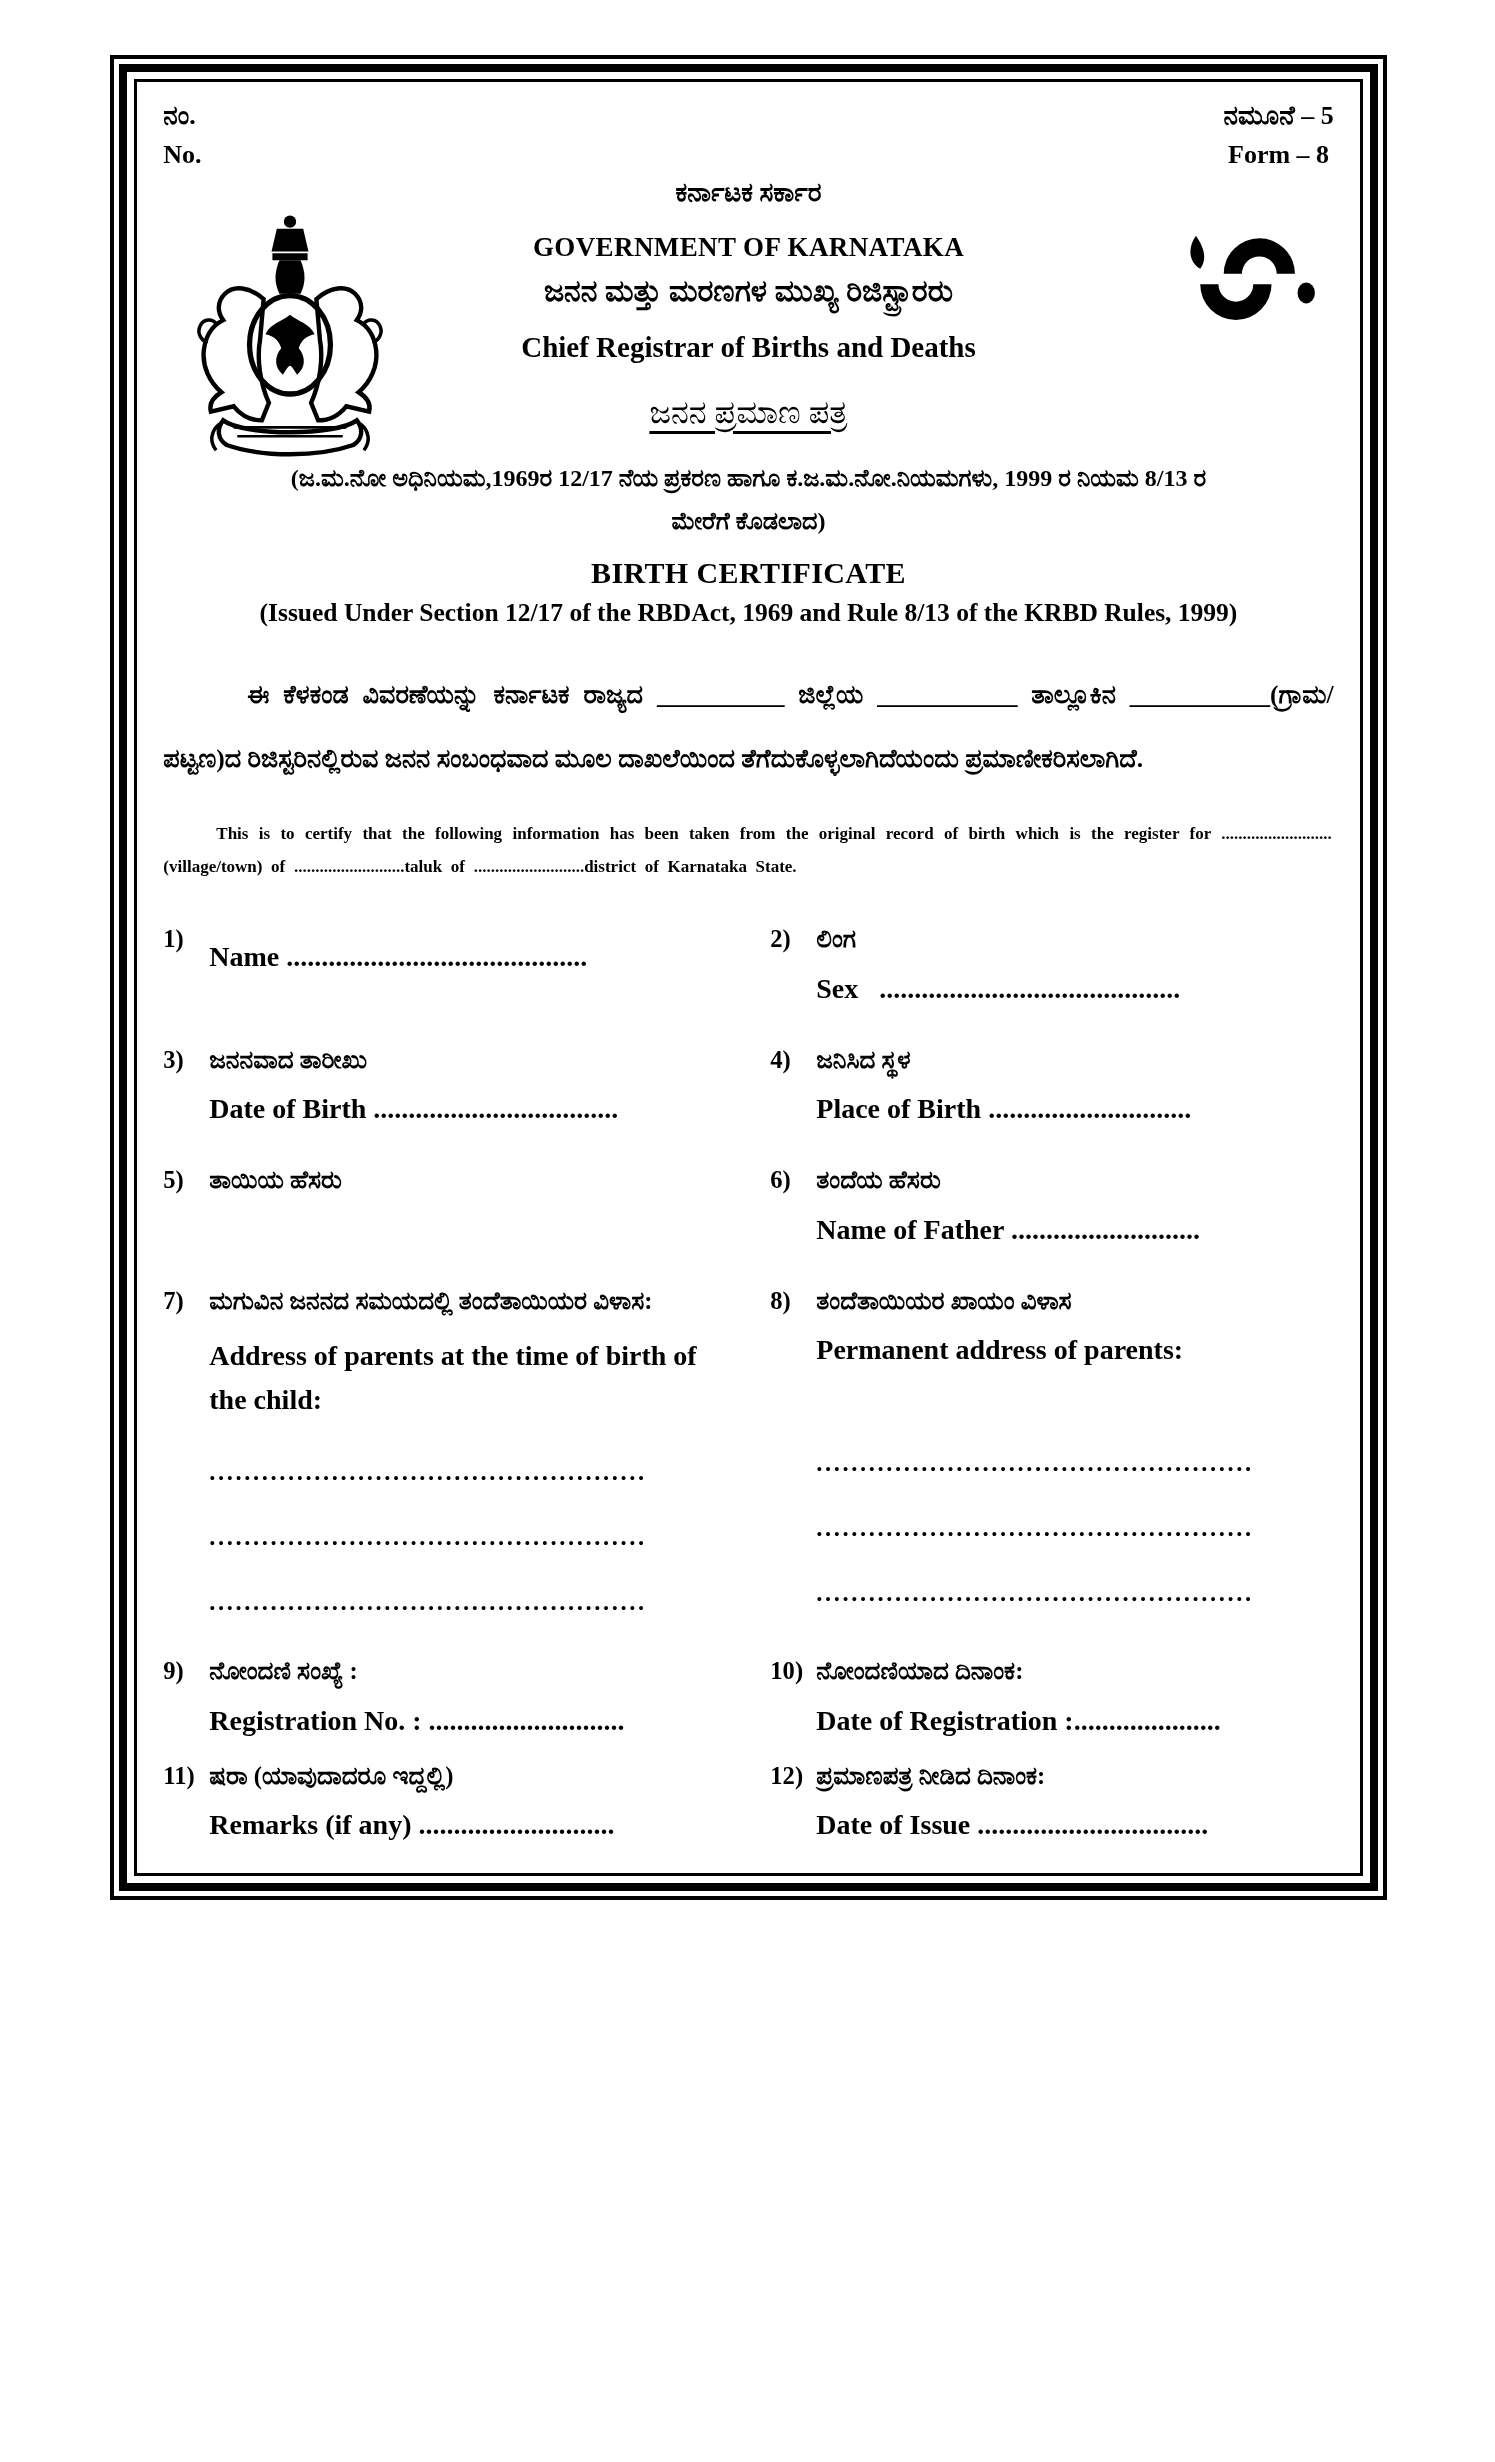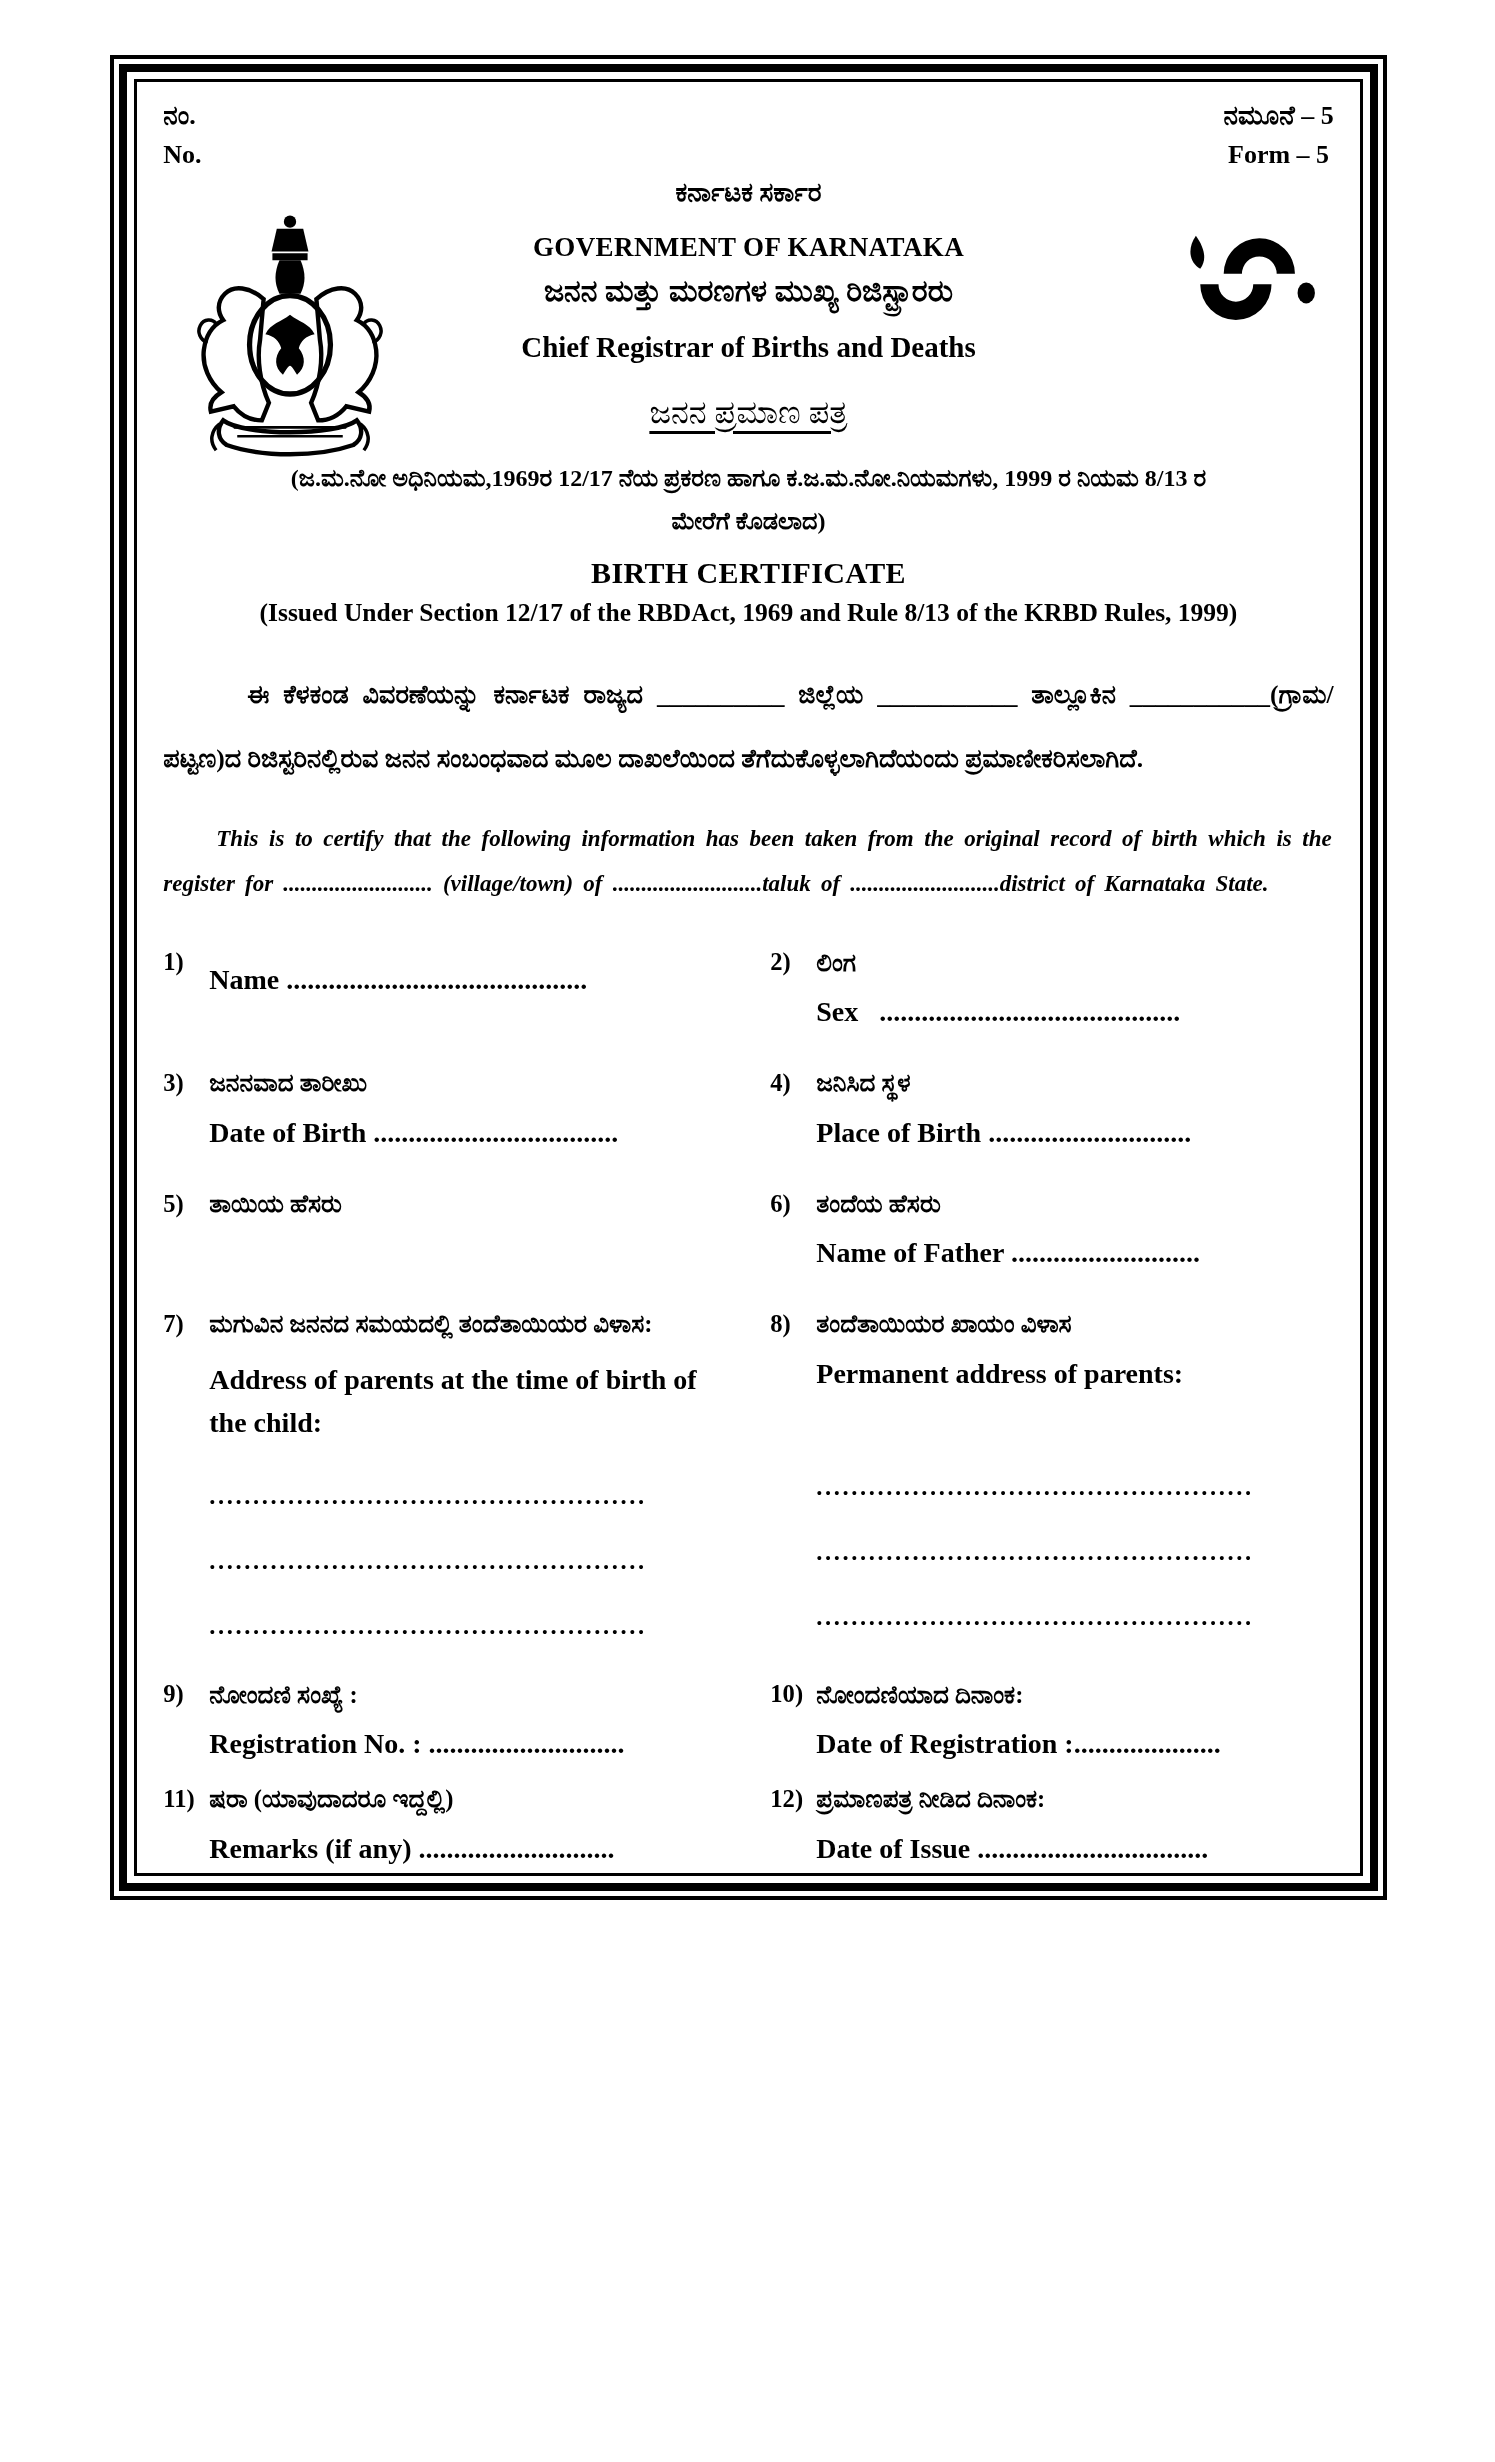--- a/index.html
+++ b/index.html
@@ -27,22 +27,22 @@
   .h-title-kn{ font-size:32px; font-weight:normal; text-decoration:underline;
                text-decoration-thickness:2.6px; text-underline-offset:8px; }
 
   .act-kn { width:941px; margin:26px auto 0 auto; text-align:center;
             font-size:24px; font-weight:bold; line-height:1.8; }
   .title-en { text-align:center; font-size:30px; font-weight:bold; margin-top:12.3px; letter-spacing:0.4px; }
   .act-en { text-align:center; font-size:25.5px; font-weight:bold; margin-top:8.8px; }
 
   .intro-kn { font-size:25.5px; font-weight:bold; line-height:2.5; text-align:justify;
               text-indent:84px; margin:35px 0 0 0; }
-  .intro-en { font-size:23px; font-weight:bold; line-height:1.95; text-align:justify;
-              text-indent:53px; margin:26px 2px 0 0; word-spacing:4.4px;font-style:italic; }
+  .intro-en { font-size:17px; font-weight:bold; line-height:1.95; text-align:justify;
+              text-indent:53px; margin:26px 2px 0 0; word-spacing:4.4px; }
 
   .fields { margin-top:40px; }
   .frow { display:grid; grid-template-columns:591px 1fr; column-gap:16px; margin-bottom:39px; }
   .frow.tight { margin-bottom:23px; }
   .fcell { position:relative; padding-left:46px; }
   .fnum { position:absolute; left:0; top:1.8px; font-size:24.6px; font-weight:bold; }
   .fkn { font-size:24.6px; font-weight:bold; line-height:1.3; }
   .fen { font-size:28px; font-weight:bold; margin-top:17.6px; white-space:pre; overflow:hidden; }
   .fen.wrap { white-space:normal; width:492px; line-height:1.55; }
   .dotline { font-size:24.6px; font-weight:bold; white-space:nowrap; overflow:hidden;
@@ -56,21 +56,21 @@
     <div class="box-mid">
       <div class="box-inner">
 
         <div class="top-row">
           <div class="no-block">
             <div>ನಂ.</div>
             <div>No.</div>
           </div>
           <div class="form-block">
             <div>ನಮೂನೆ – 5</div>
-            <div>Form  –  5</div>
+            <div>Form  –  8</div>
           </div>
         </div>
 
         <div class="header">
           <div class="emblem-wrap">
             <svg viewBox="0 0 232 300" width="204" height="264" fill="none" stroke="#000">
 
               <circle cx="116" cy="12" r="7" fill="#000" stroke="none"></circle>
               <path d="M101 20 h30 l6 26 h-42 z" fill="#000" stroke="none"></path>
               <path d="M96 48 h40 v8 h-40 z" fill="#000" stroke="none"></path>

